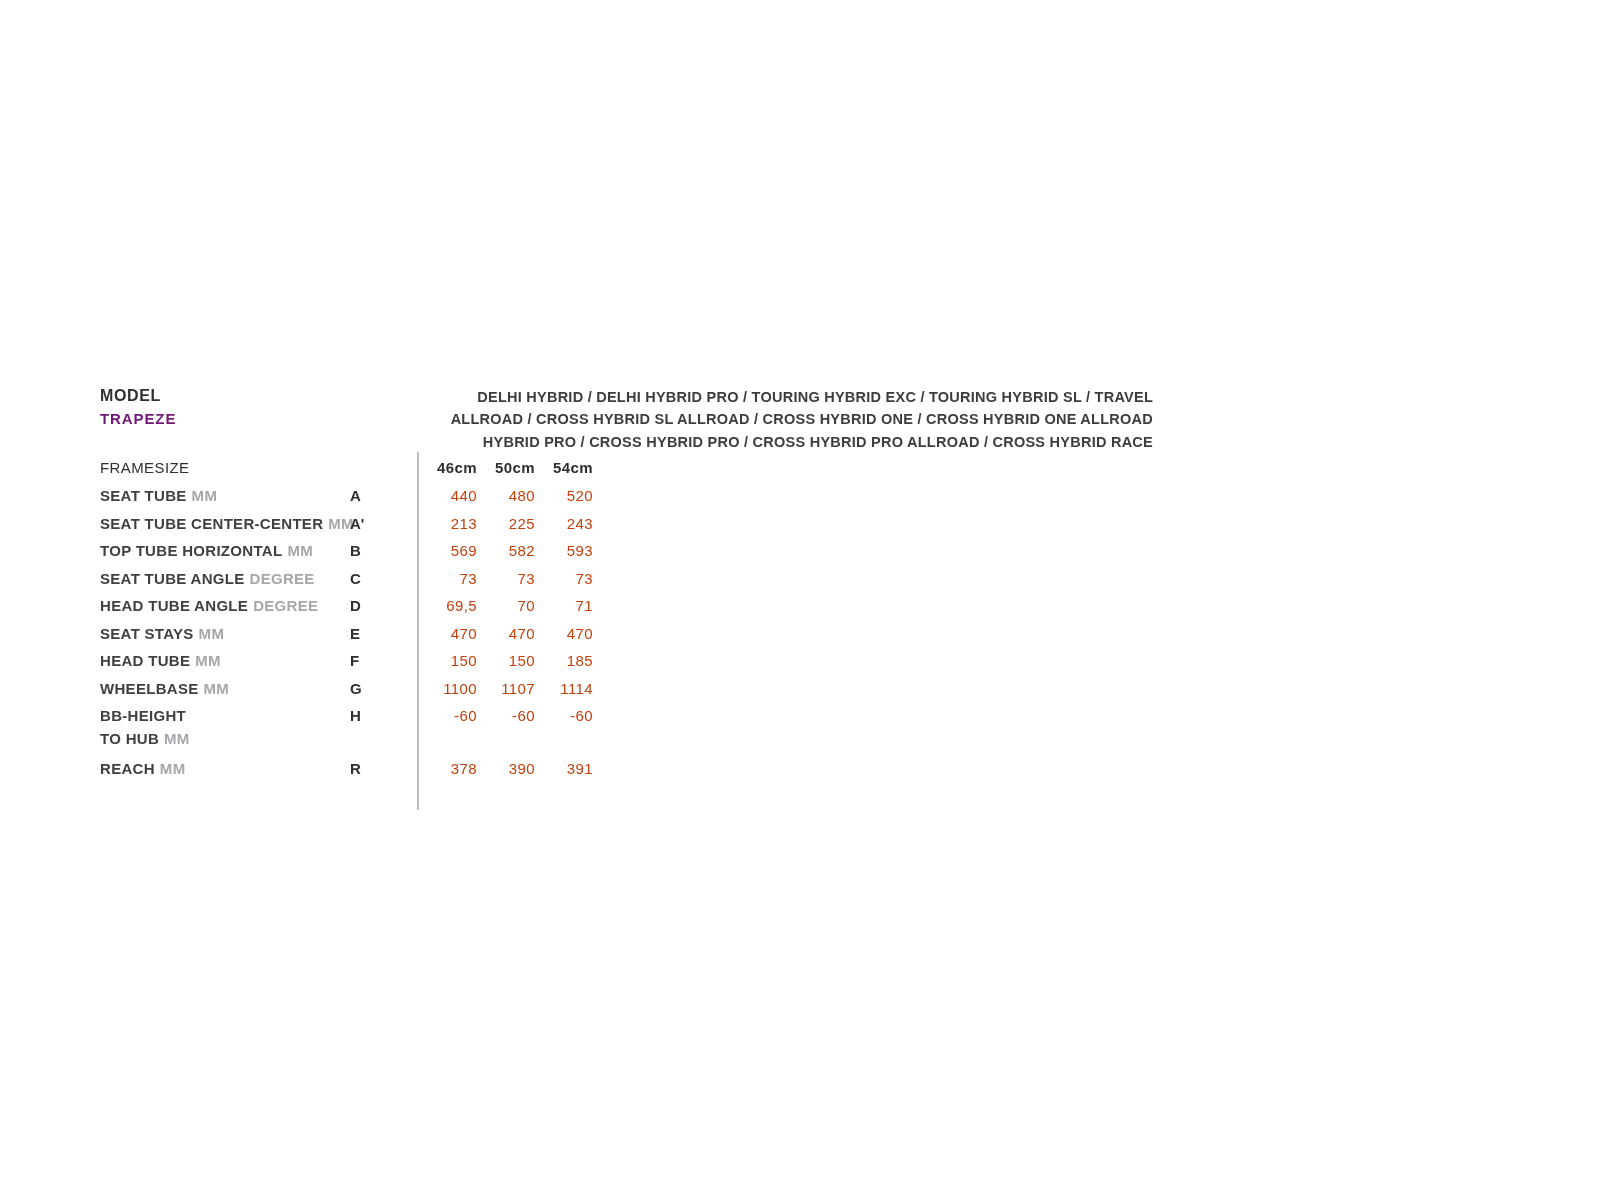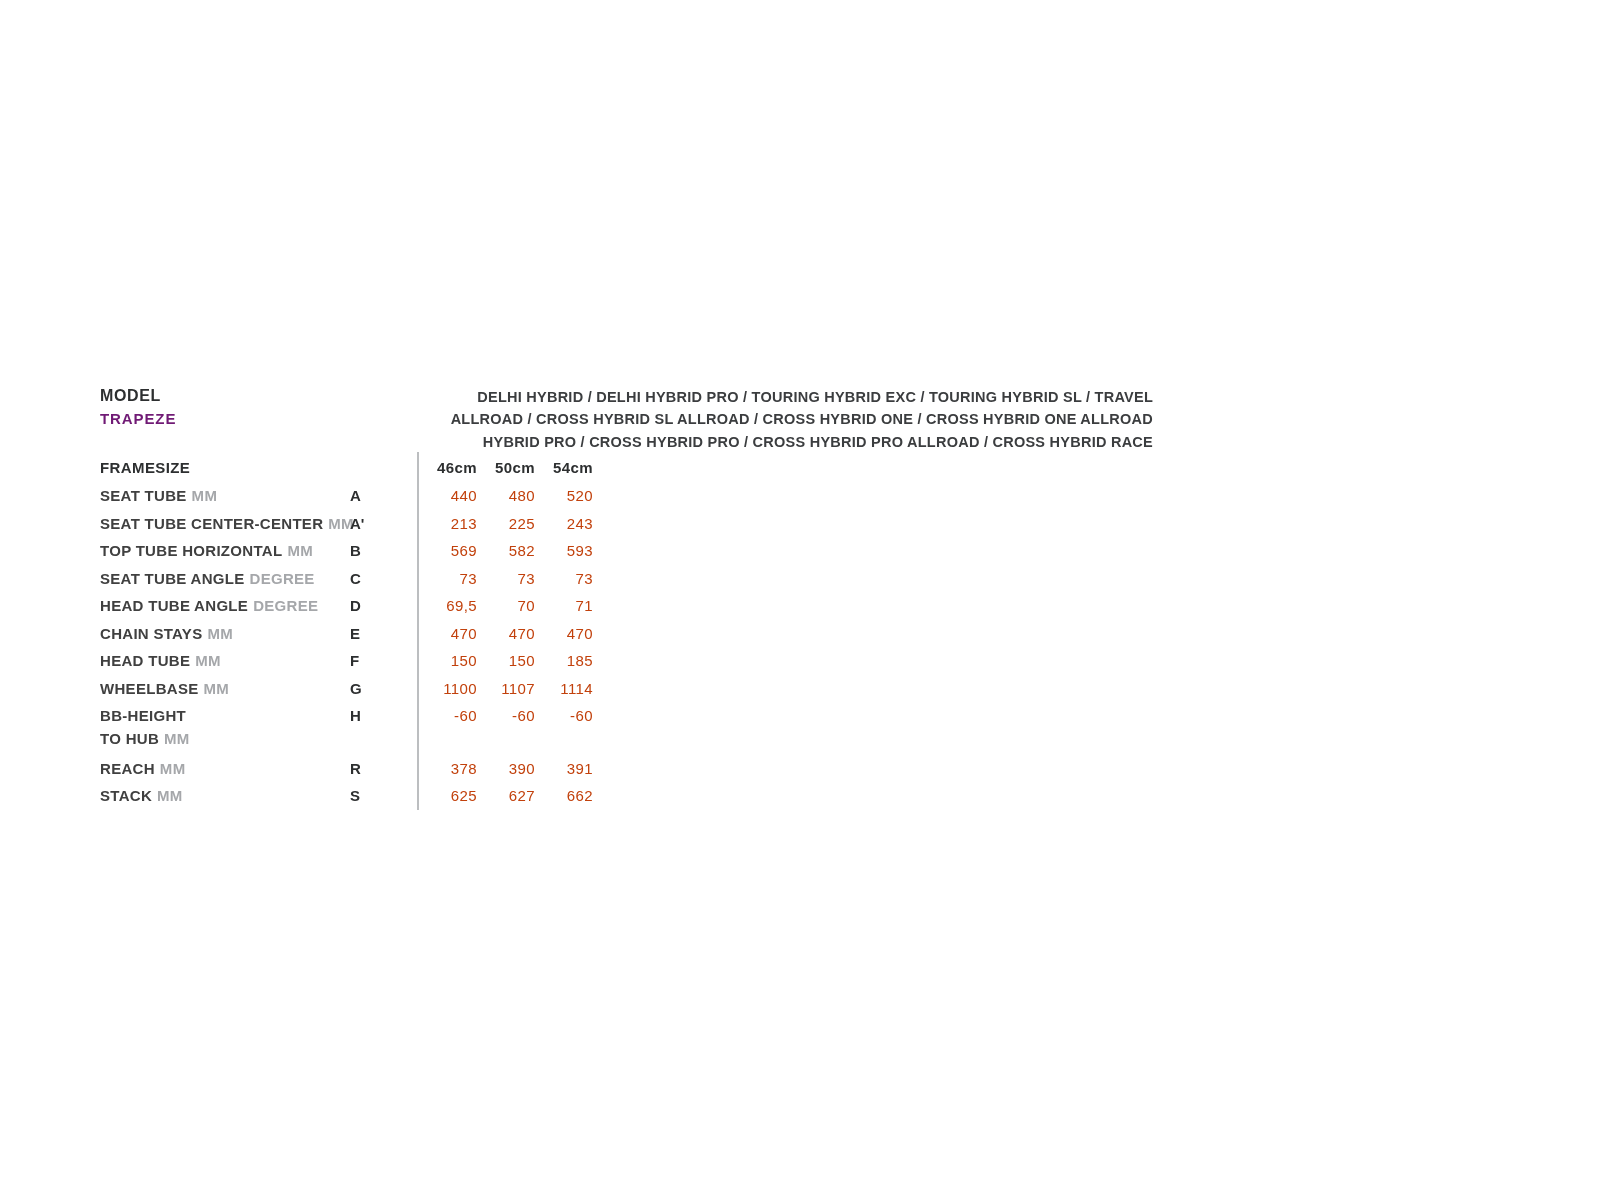--- a/index.html
+++ b/index.html
@@ -13,21 +13,21 @@
           font-size:14.5px;font-weight:700;color:#3b3d3f;letter-spacing:.25px;line-height:22.4px;}
   .divider-v{position:absolute;left:417px;top:452px;width:2px;height:358px;background:#bcbec0;}
   .trow{position:absolute;left:100px;width:500px;height:26px;line-height:23px;font-size:15px;}
   .lm{font-weight:700;color:#404040;letter-spacing:.3px;}
   .lu{font-weight:700;color:#a5a7aa;letter-spacing:.3px;margin-left:5px;}
   .l2{display:block;}
   .cell-code{position:absolute;left:250px;top:0;width:34px;font-weight:700;color:#2d2f30;}
   .cell-v{position:absolute;top:0;width:56px;text-align:right;color:#c2410c;font-weight:400;letter-spacing:.4px;}
   .v1{left:321px;} .v2{left:379px;} .v3{left:437px;}
   .sizes .cell-v{font-weight:700;color:#2d2f30;}
-  .framesize-label{font-weight:700;color:#2d2f30;letter-spacing:.4px;}
+  .framesize-label{font-weight:400;color:#2d2f30;letter-spacing:.4px;}
   
   .bike-svg{position:absolute;left:880px;top:420px;}
 </style>
 </head>
 <body>
 
 <div class="screen">
 
   <div class="model-block">
     <div class="model-label">MODEL</div>
@@ -83,21 +83,21 @@
 
   <div class="trow" style="top:594px">
     <span class="lm">HEAD TUBE ANGLE</span><span class="lu">DEGREE</span>
     <div class="cell-code">D</div>
     <div class="cell-v v1">69,5</div>
     <div class="cell-v v2">70</div>
     <div class="cell-v v3">71</div>
   </div>
 
   <div class="trow" style="top:622px">
-    <span class="lm">CHAIN STAYS</span><span class="lu">MM</span>
+    <span class="lm">SEAT STAYS</span><span class="lu">MM</span>
     <div class="cell-code">E</div>
     <div class="cell-v v1">470</div>
     <div class="cell-v v2">470</div>
     <div class="cell-v v3">470</div>
   </div>
 
   <div class="trow" style="top:649px">
     <span class="lm">HEAD TUBE</span><span class="lu">MM</span>
     <div class="cell-code">F</div>
     <div class="cell-v v1">150</div>
@@ -123,25 +123,18 @@
   </div>
 
   <div class="trow" style="top:757px">
     <span class="lm">REACH</span><span class="lu">MM</span>
     <div class="cell-code">R</div>
     <div class="cell-v v1">378</div>
     <div class="cell-v v2">390</div>
     <div class="cell-v v3">391</div>
   </div>
 
-  <div class="trow" style="top:784px">
-    <span class="lm">STACK</span><span class="lu">MM</span>
-    <div class="cell-code">S</div>
-    <div class="cell-v v1">625</div>
-    <div class="cell-v v2">627</div>
-    <div class="cell-v v3">662</div>
-  </div>
 
   <svg class="bike-svg" width="600" height="410" viewBox="880 420 1480 830" preserveAspectRatio="none">
     
   </svg>
 
 </div>
 
 </body></html>

